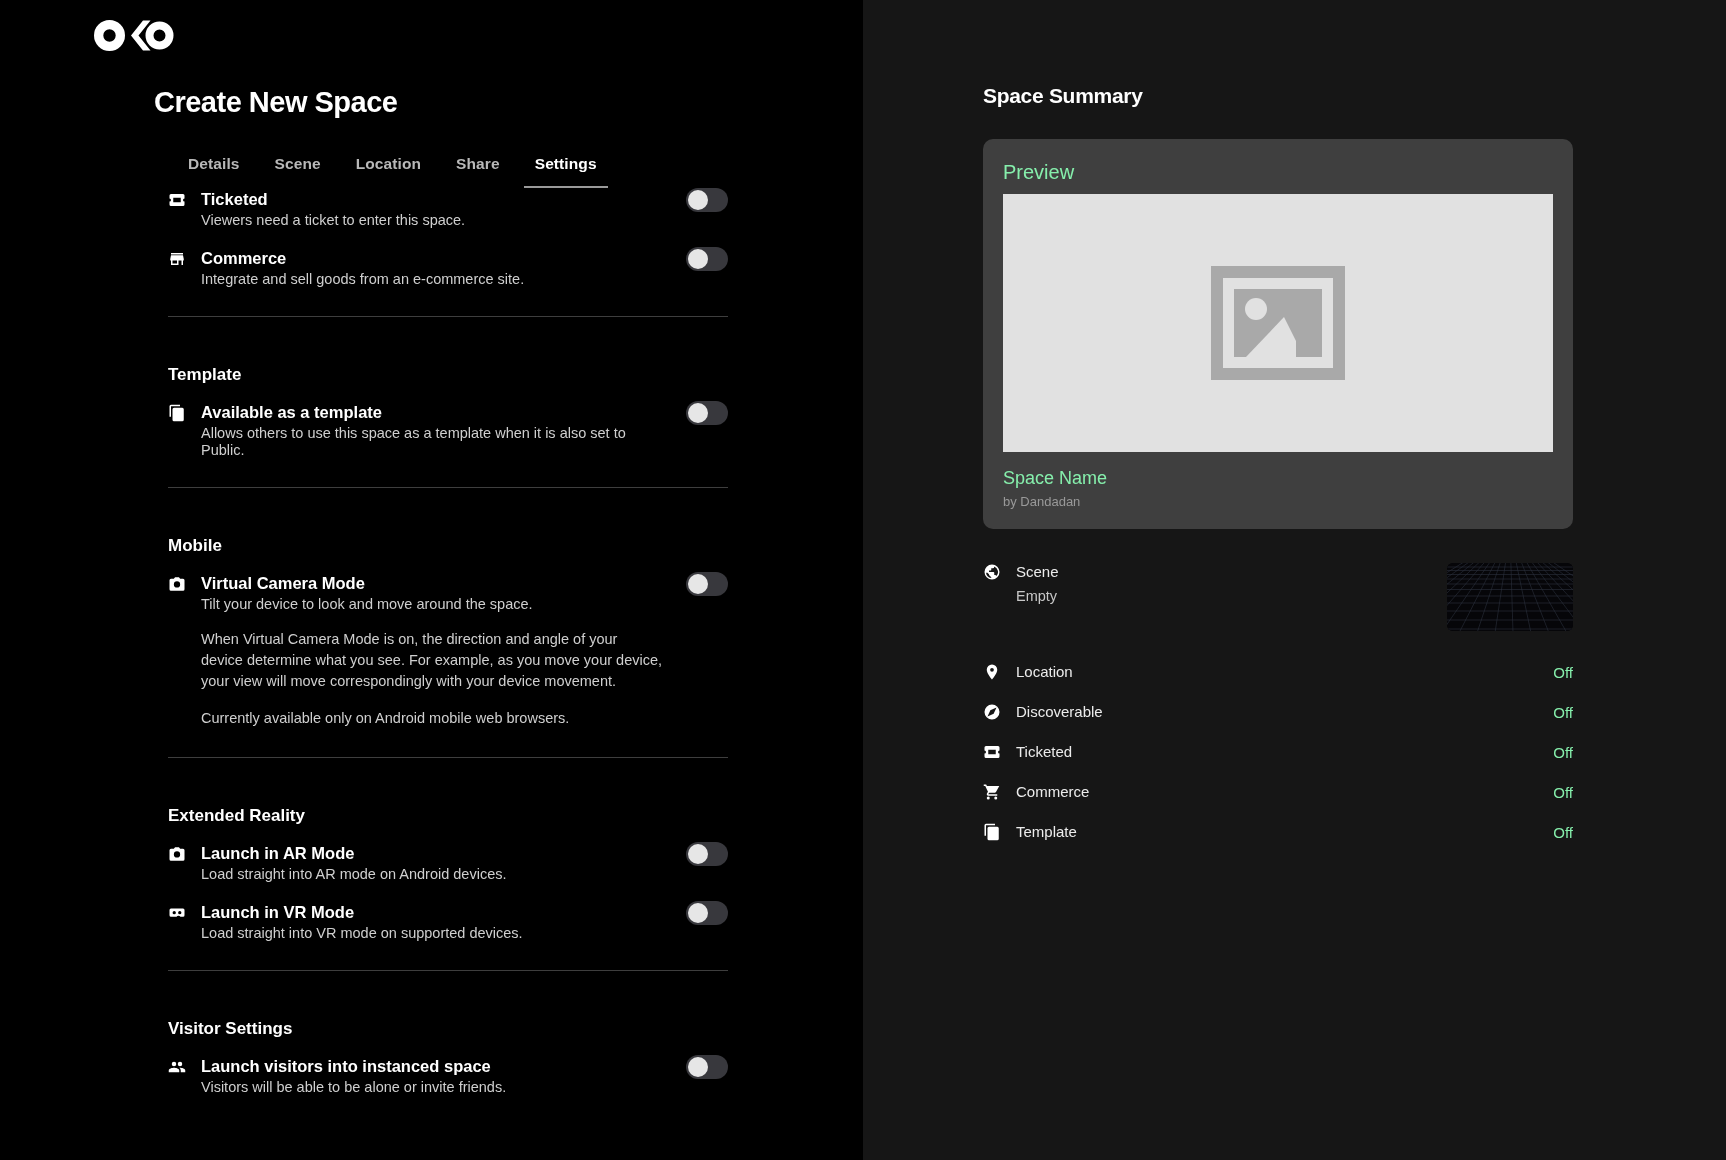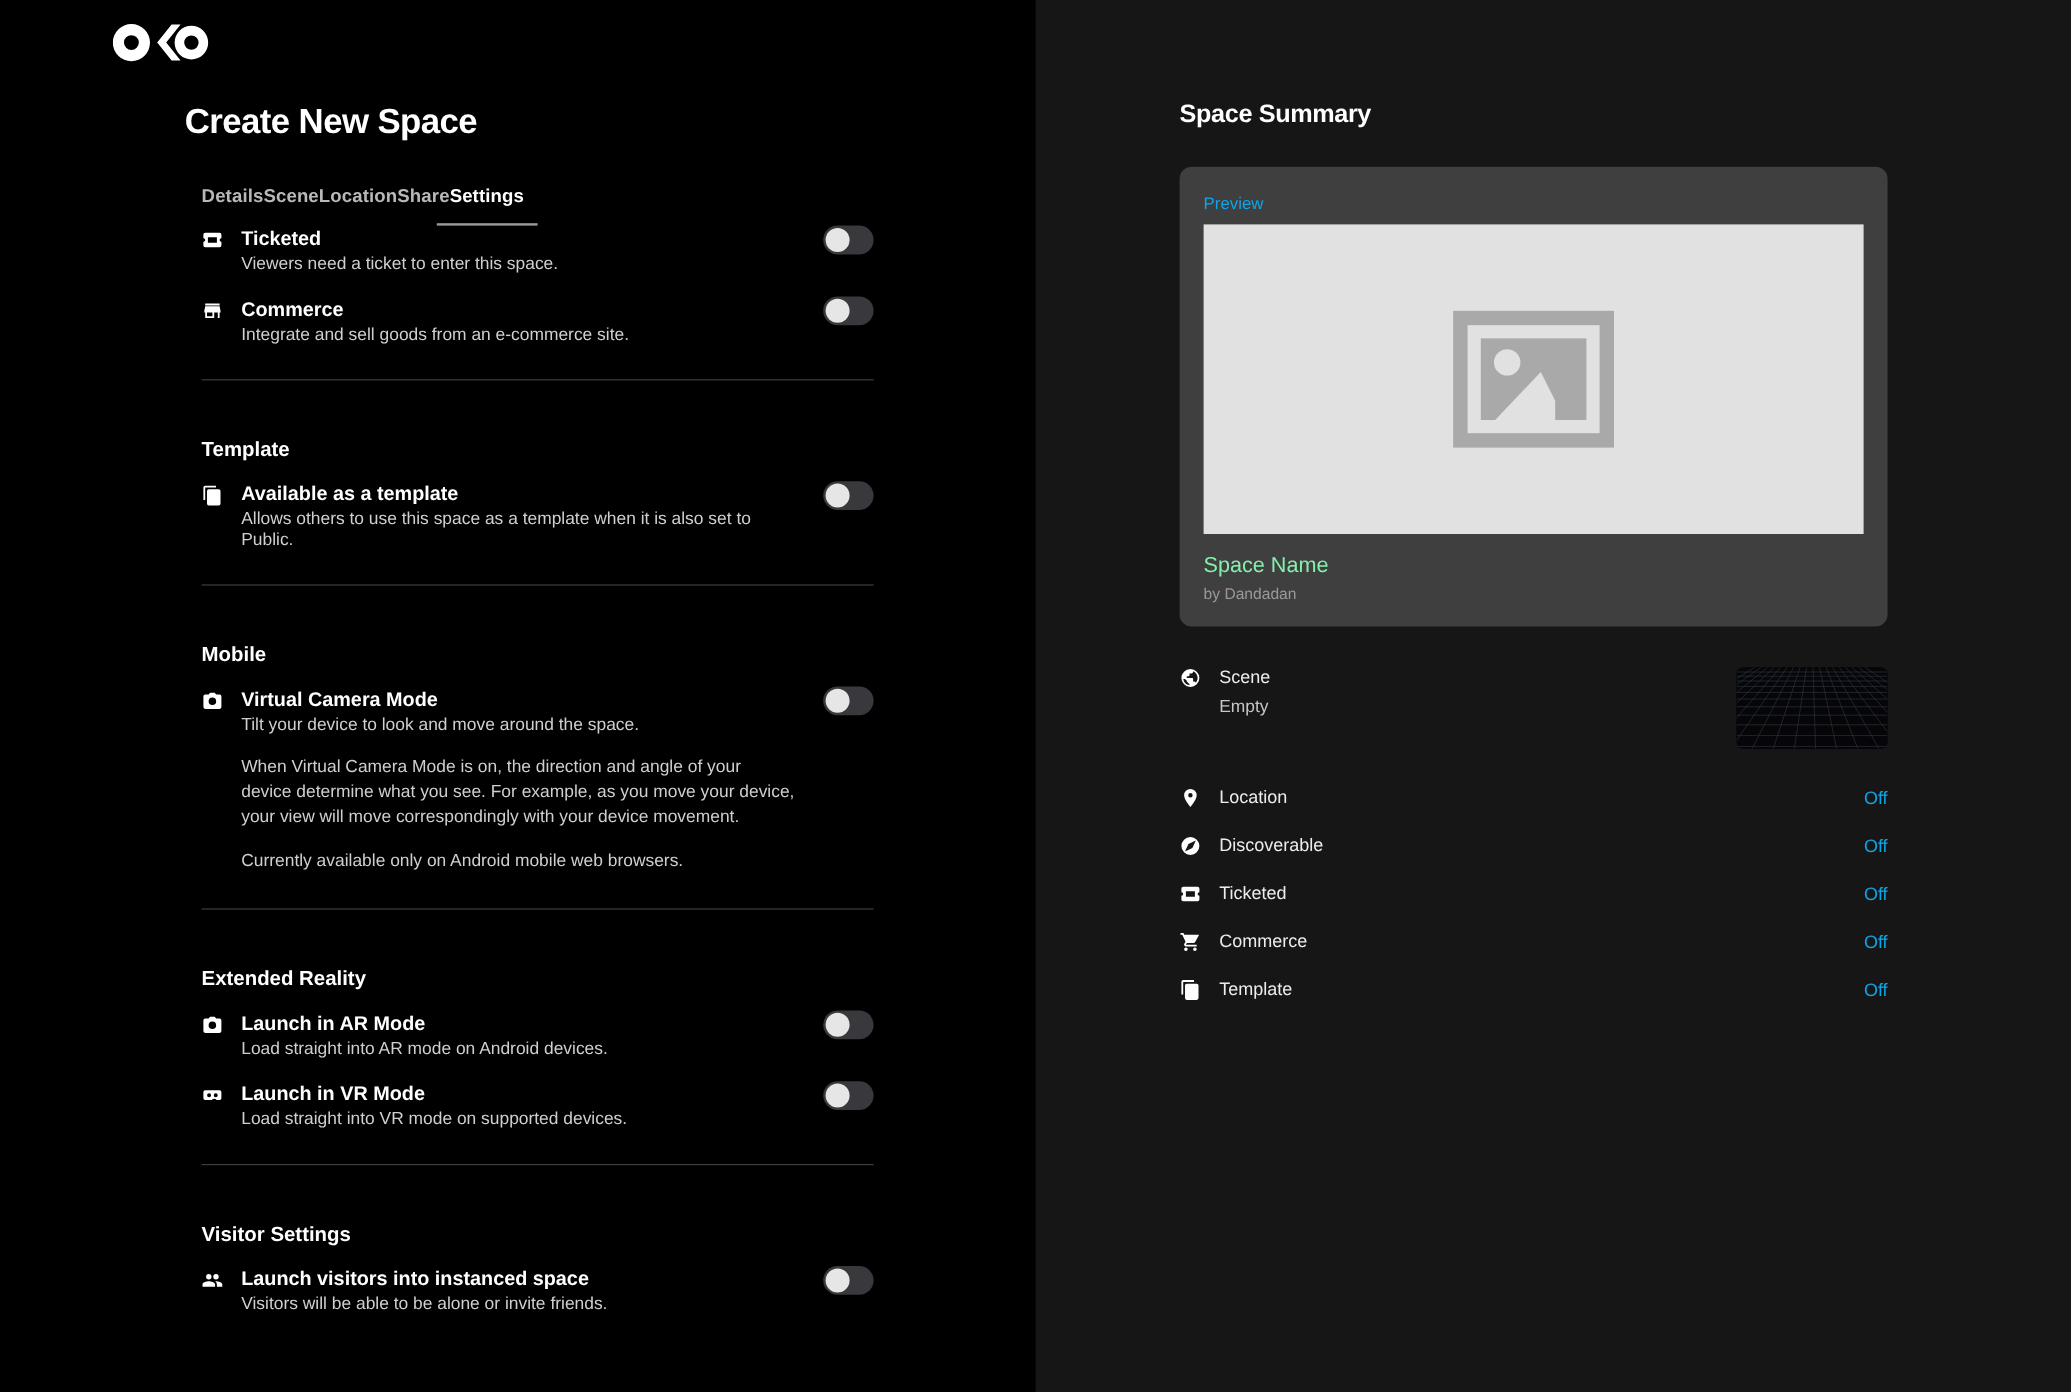--- a/index.html
+++ b/index.html
@@ -17,21 +17,21 @@
     width: 863px; height: 100%; background: #000;
     padding: 20px 0 0 94px; flex-shrink: 0;
   }
   .logo { width: 80px; height: 32px; color: #fff; cursor: pointer; }
   .logo svg { display: block; }
   .left-content { width: 560px; margin-left: 74px; }
   h1.page-title {
     margin: 34px 0 0 -14px; font-size: 29px; font-weight: 800;
     letter-spacing: -0.5px; color: #fff;
   }
-  .tabs { display: flex; margin-top: 36px; }
+  .tabs { display: flex; gap: 35px; margin-top: 36px; margin-left: 20px; }
   .tab {
     background: none; border: none; padding: 0 0 15px 0; cursor: pointer;
     font-family: inherit; font-size: 15.5px; font-weight: 700;
     color: #b8b8b8; letter-spacing: 0.1px;
   }
   .tab.active {
     color: #fff; padding: 0 11px 13px 11px; margin: 0 -11px;
     border-bottom: 2px solid #9a9a9a;
   }
 
@@ -64,38 +64,38 @@
     width: 863px; height: 100%; background: #161616;
     padding: 84px 33px 0 120px; flex-shrink: 0;
   }
   h2.summary-title {
     margin: 0; font-size: 21px; font-weight: 800; letter-spacing: -0.3px; color: #fff;
   }
   .preview-card {
     width: 590px; margin-top: 31px; background: #3f3f3f; border-radius: 10px;
     padding: 20px;
   }
-  .preview-label { font-size: 14px; color: #0ea5e9; margin: 2px 0 10px 0; }
+  .preview-label { font-size: 20px; color: #86efac; margin: 2px 0 10px 0; }
   .preview-img {
     width: 100%; height: 258px; background: #e1e1e1;
     display: flex; align-items: center; justify-content: center;
   }
   .preview-img svg { display: block; }
   .space-name { font-size: 18px; color: #86efac; margin-top: 16px; }
   .byline { font-size: 13px; color: #999; margin-top: 5px; }
 
   .summary-rows { width: 590px; margin-top: 34px; }
   .srow { display: flex; align-items: center; padding: 11px 0; }
   .srow.has-thumb { align-items: flex-start; padding: 0; margin-bottom: 21px; }
   .srow-icon { width: 18px; height: 18px; color: #fff; flex-shrink: 0; margin-right: 15px; }
   .srow-icon svg { width: 18px; height: 18px; display: block; }
   .srow-main { display: flex; flex-direction: column; }
   .srow-label { font-size: 15px; color: #ececec; line-height: 18px; }
   .srow-sub { font-size: 14.5px; color: #c7c7c7; margin-top: 7px; }
-  .srow-value { margin-left: auto; font-size: 15px; color: #0ea5e9; }
+  .srow-value { margin-left: auto; font-size: 15px; color: #86efac; }
   .scene-thumb {
     margin-left: auto; width: 126px; height: 68px; border-radius: 6px;
     overflow: hidden; background: #060609;
   }
 </style>
 </head>
 <body>
 
 <div class="app">
 

